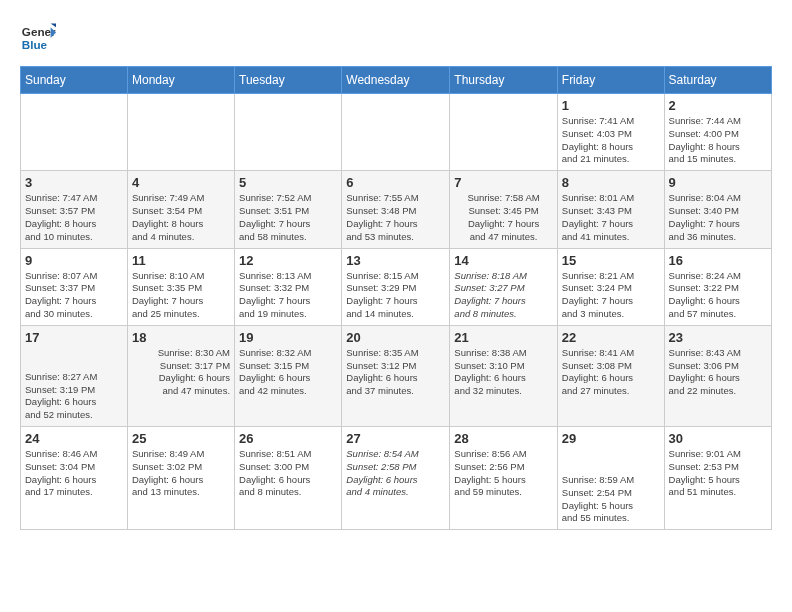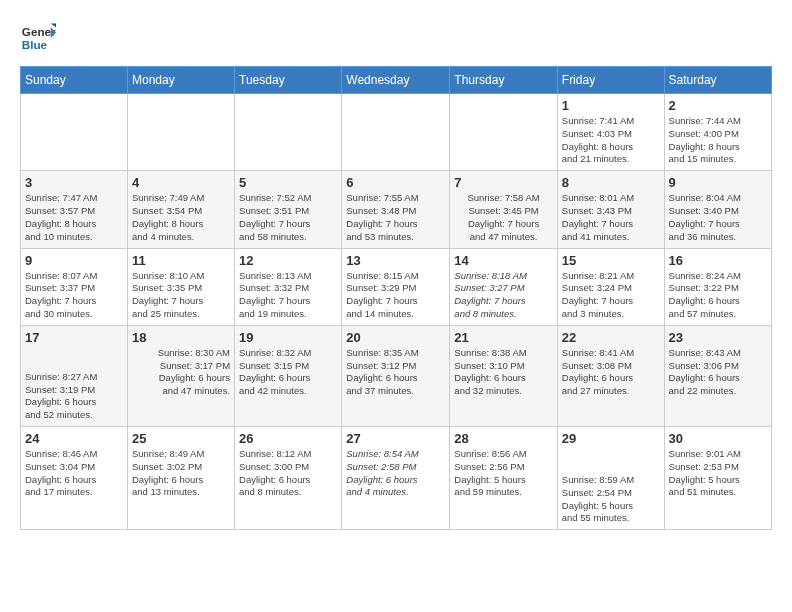--- a/index.html
+++ b/index.html
@@ -274,21 +274,21 @@
         </td>
         <td>
           <div class="day-num">25</div>
           <div class="day-info" style="white-space: pre-line;">Sunrise: 8:49 AM
 Sunset: 3:02 PM
 Daylight: 6 hours
 and 13 minutes.</div>
         </td>
         <td>
           <div class="day-num">26</div>
-          <div class="day-info" style="white-space: pre-line;">Sunrise: 8:12 AM
+          <div class="day-info" style="white-space: pre-line;">Sunrise: 8:51 AM
 Sunset: 3:00 PM
 Daylight: 6 hours
 and 8 minutes.</div>
         </td>
         <td>
           <div class="day-num">27</div>
           <div class="day-info" style="white-space: pre-line; font-style: italic;">Sunrise: 8:54 AM
 Sunset: 2:58 PM
 Daylight: 6 hours
 and 4 minutes.</div>

